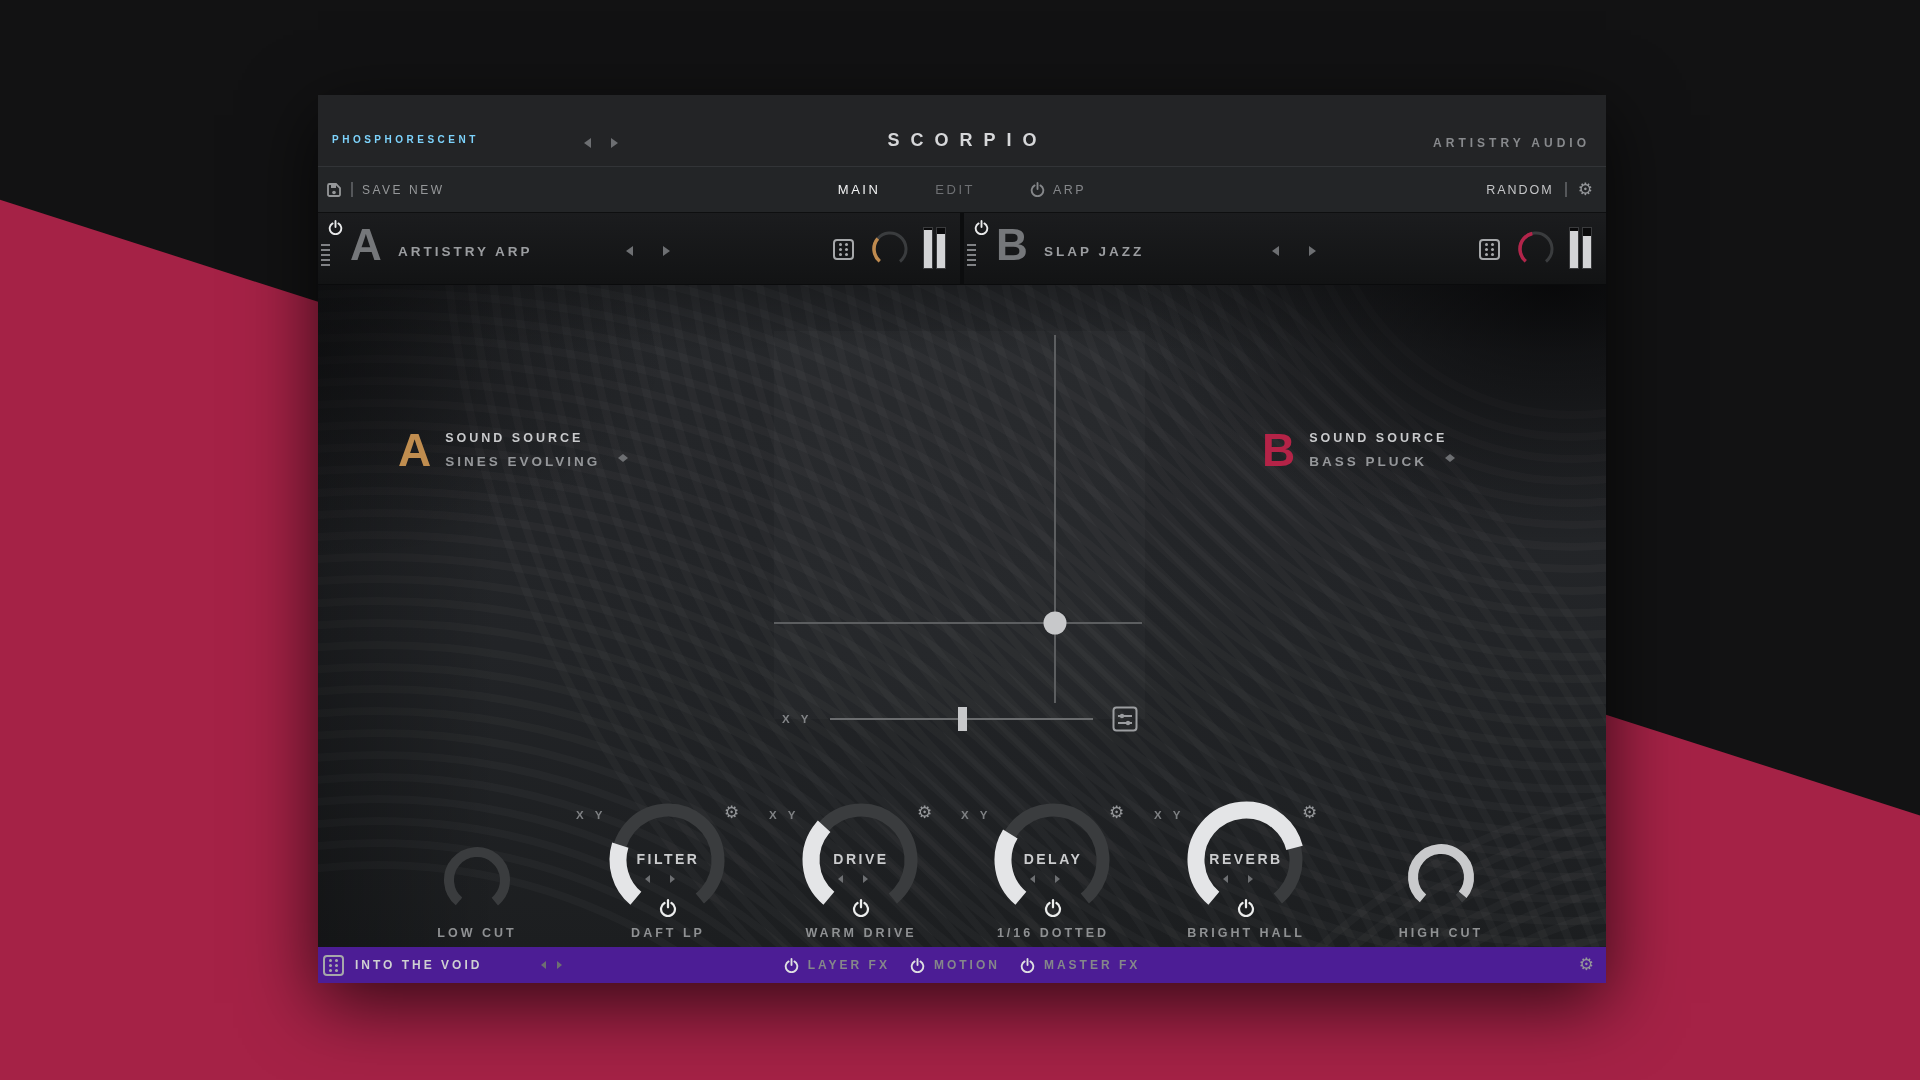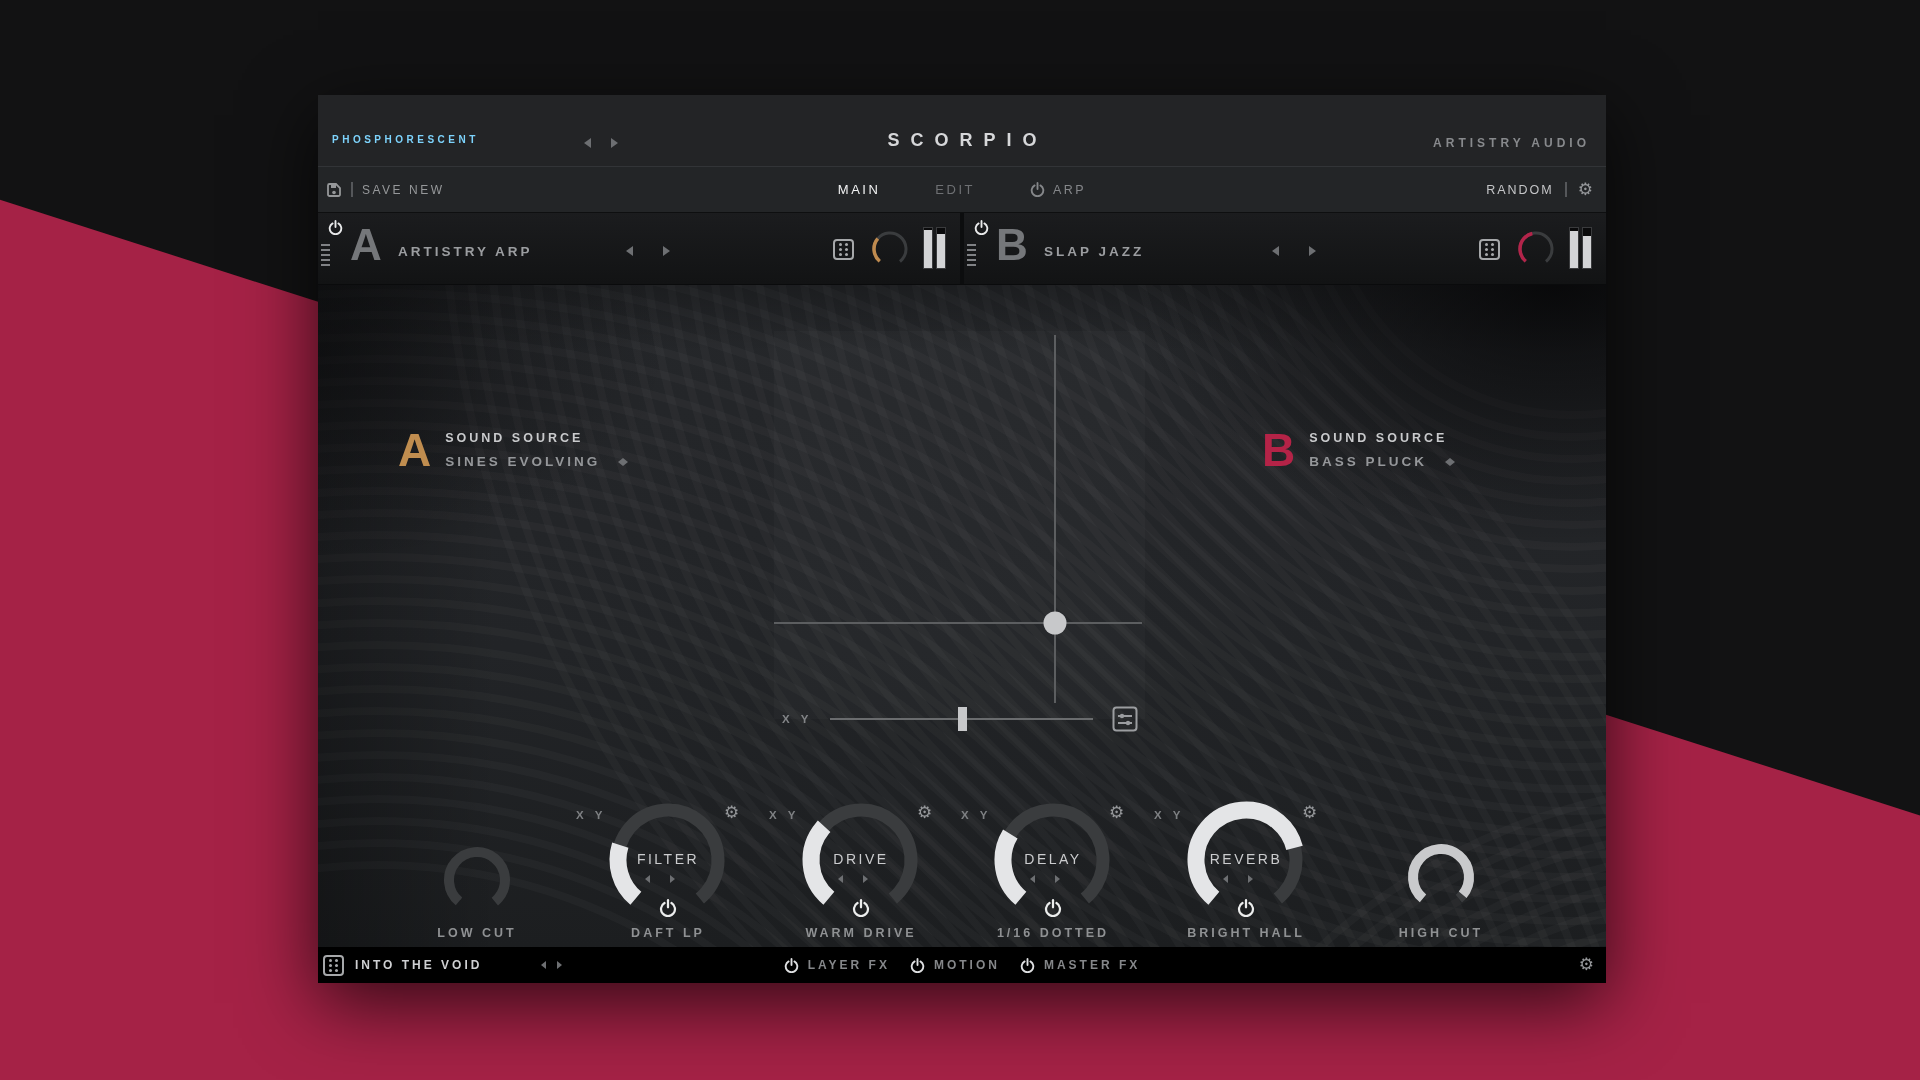--- a/index.html
+++ b/index.html
@@ -62,21 +62,21 @@
   .overlay{background:
      radial-gradient(600px 380px at 96% 0%, rgba(4,4,5,.8), transparent 70%),
      radial-gradient(500px 300px at 0% 10%, rgba(4,4,5,.5), transparent 70%),
      linear-gradient(90deg, rgba(0,0,0,.30), transparent 14%),
      linear-gradient(180deg, rgba(0,0,0,.25), transparent 10%);}
 
   .source{position:absolute;top:142px;display:flex;align-items:center;gap:14px;}
   .src-a{left:80px;} .src-b{left:944px;}
   .src-letter{font-size:46px;font-weight:bold;line-height:1;}
   .src-label{font-size:12.5px;font-weight:bold;letter-spacing:3px;color:#c9cacc;margin-bottom:9px;}
-  .src-valrow{display:flex;align-items:center;}
+  .src-valrow{display:flex;}
   .src-value{font-size:13.5px;font-weight:bold;letter-spacing:3px;color:#95979a;}
   .src-valrow .tri-l{margin-left:18px;}
 
   .xy-pad{position:absolute;left:456px;top:46px;width:371px;height:388px;
           background:rgba(255,255,255,.02);}
   .xy-vline{position:absolute;top:4px;bottom:16px;width:2px;background:#5c5e60;transform:translateX(-1px);}
   .xy-hline{position:absolute;left:0;right:3px;height:2px;background:#5c5e60;transform:translateY(-1px);}
   .xy-dot{position:absolute;width:23px;height:23px;border-radius:50%;background:#c7c8ca;
           transform:translate(-50%,-50%);}
 
@@ -85,31 +85,31 @@
              letter-spacing:4px;color:#828487;}
   .xys-track{position:absolute;left:56px;top:13px;width:263px;height:2px;background:#6a6c6e;}
   .xys-handle{position:absolute;top:-11px;width:9px;height:24px;background:#c7c8ca;}
   .xys-icon{position:absolute;left:338px;top:1px;color:#9b9da0;}
 
   
   .fxk{position:absolute;}
   .fxk svg.dial{display:block;}
   .ktrack{fill:none;stroke:#3a3c3e;}
   .kval{fill:none;}
-  .k-title{position:absolute;width:160px;text-align:center;font-size:14px;font-weight:normal;
+  .k-title{position:absolute;width:160px;text-align:center;font-size:14px;font-weight:bold;
            letter-spacing:2.5px;color:#cbccce;}
   .k-arrows{position:absolute;display:flex;gap:20px;}
   .k-power{position:absolute;color:#eceded;}
   .k-label{position:absolute;width:220px;text-align:center;font-size:12.5px;font-weight:bold;
            letter-spacing:3px;color:#8f9193;top:641px;}
   .k-xy{position:absolute;top:524px;font-size:11.5px;font-weight:bold;letter-spacing:4px;color:#7e8083;}
   .k-gear{position:absolute;top:519px;}
 
   
-  .row-footer{height:36px;background:#000000;display:flex;align-items:center;position:relative;flex:none;}
+  .row-footer{height:36px;background:#4c1d95;display:flex;align-items:center;position:relative;flex:none;}
   .ft-left{display:flex;align-items:center;gap:11px;padding-left:5px;}
   .ft-preset{font-size:12px;font-weight:bold;letter-spacing:3px;color:#cfd0d2;}
   .ft-left .tri-l{margin-left:48px;}
   .ft-center{position:absolute;left:0;right:0;display:flex;justify-content:center;gap:20px;}
   .ft-toggle{display:flex;align-items:center;gap:9px;font-size:12px;font-weight:bold;
              letter-spacing:3px;color:#85878a;}
   .ft-toggle .pwr{color:#dfe0e2;}
   .ft-right{margin-left:auto;padding-right:12px;}
 
   

